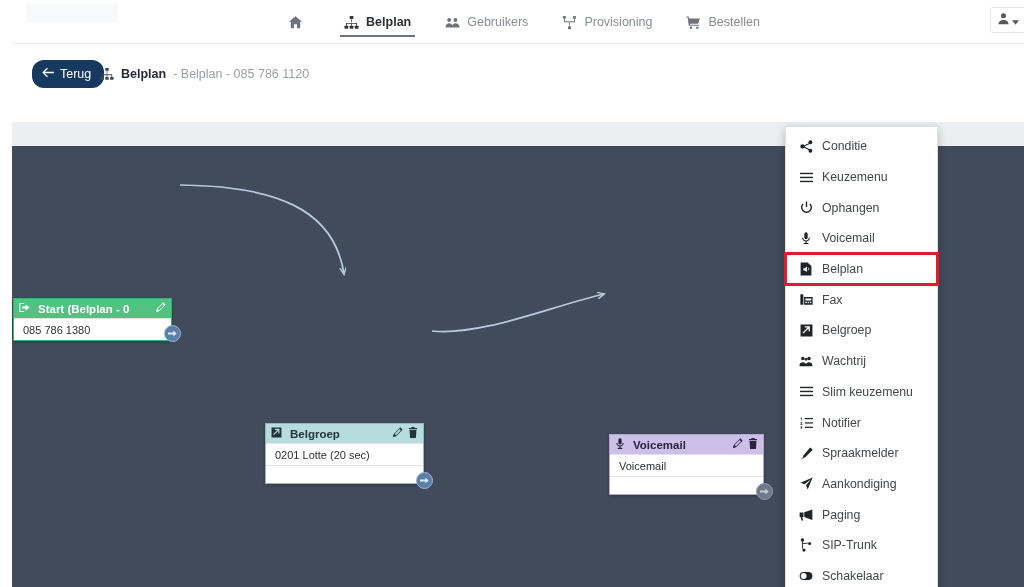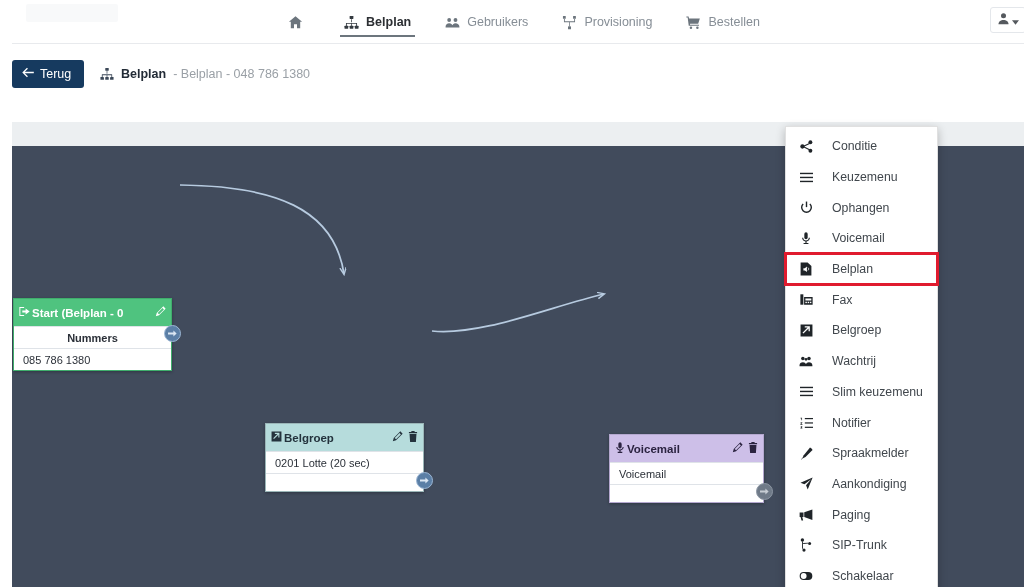--- a/index.html
+++ b/index.html
@@ -52,23 +52,23 @@
     background:#fff; display:flex; align-items:center; justify-content:center;
     gap:2px; cursor:pointer; color:#55595e;
   }
 
   
   .toolbar {
     position:absolute; left:0; top:45px; width:1024px; height:77px;
     background:#ffffff; display:flex; align-items:center;
   }
   .btn-terug {
-    position:absolute; left:0; top:15px;
+    position:absolute; left:20px; top:15px;
     height:28px; padding:0 13px 0 10px;
-    background:#163a5f; color:#fff; border:none; border-radius:3px;
+    background:#163a5f; color:#fff; border:none; border-radius:12px;
     font-size:12.5px; display:flex; align-items:center; gap:6px;
     cursor:pointer; font-family:inherit;
   }
   .crumb {
     position:absolute; left:88px; top:22px;
     display:flex; align-items:center; gap:7px;
     font-size:12.5px; color:#9aa0a6;
   }
   .crumb-strong { color:#222b36; font-weight:bold; }
   .crumb-icon { color:#3c4858; display:inline-flex; }
@@ -106,22 +106,22 @@
   .canvas {
     position:absolute; left:0; top:146px; width:1024px; height:441px;
     background:#414b5c; overflow:hidden;
   }
   .canvas-svg { position:absolute; left:0; top:0; width:1024px; height:441px; }
 
   
   .node { position:absolute; background:#fff; border:1px solid #b9c2cc;
           box-shadow:0 1px 3px rgba(0,0,0,.28); }
   .node-head {
-    display:flex; align-items:center; gap:2px;
-    height:27px; padding:0 5px; font-size:11.5px; font-weight:bold;justify-content:flex-end;
+    display:flex; align-items:center; gap:8px;
+    height:19px; padding:0 5px; font-size:11.5px; font-weight:bold;justify-content:flex-end;
   }
   .node-head .nh-title { flex:1; white-space:nowrap; overflow:hidden; }
   .node-head .nh-act { display:flex; gap:5px; align-items:center; }
   .node-row {
     height:22px; display:flex; align-items:center; justify-content:center;
     font-size:11px; color:#2b3038; border-top:1px solid #dfe3e8;
   }
   .node-row.bold { font-weight:bold; }
   .node-row.left { justify-content:flex-start; padding-left:9px; }
   .node-row.empty { height:18px; }
@@ -146,21 +146,21 @@
 
   
   .dropdown {
     position:absolute; left:773px; top:126px; width:153px;
     background:#ffffff;
     border:1px solid #e0e0e0;
     box-shadow:0 3px 9px rgba(0,0,0,.24);
     padding:4px 0 0 0; z-index:40;
   }
   .dd-item {
-    display:flex; align-items:center; gap:19px;
+    display:flex; align-items:center; gap:9px;
     height:30.7px; padding:0 0 0 13px;
     font-size:12.3px; color:#41474d; cursor:pointer; white-space:nowrap;
   }
   .dd-ico { width:14px; display:inline-flex; align-items:center; justify-content:center;
             color:#1f2428; flex:0 0 14px; }
   .dd-item.highlighted {
     outline:3px solid #e01b2e; outline-offset:-1px;
     position:relative; z-index:3; background:#fff;
   }
 </style>
@@ -261,21 +261,21 @@
       <span class="crumb-icon">
         <svg width="14" height="14" viewBox="0 0 16 16" fill="currentColor">
           <rect x="6" y="1" width="4" height="3.2" rx="0.5"></rect>
           <rect x="0.5" y="11.5" width="4" height="3.2" rx="0.5"></rect>
           <rect x="6" y="11.5" width="4" height="3.2" rx="0.5"></rect>
           <rect x="11.5" y="11.5" width="4" height="3.2" rx="0.5"></rect>
           <path d="M7.6 4.4h0.8v3.3h-0.8zM2.2 8.4h11.6v0.9H2.2zM2.1 8.6h0.9v3h-0.9zM7.6 8.6h0.8v3h-0.8zM13 8.6h0.9v3H13z"></path>
         </svg>
       </span>
       <span class="crumb-strong">Belplan</span>
-      <span>- Belplan - 048 786 1380</span>
+      <span>- Belplan - 085 786 1120</span>
     </div>
 
     <div class="bg-label">Belplan achtergrond</div>
 
     <div class="swatches">
       <div class="swatch" id="sw0" style="background: rgb(61, 74, 85);"></div>
       <div class="swatch sel" id="sw1" style="background: rgb(51, 61, 75); box-shadow: rgb(138, 184, 59) 0px 0px 0px 3px;"></div>
       <div class="swatch" id="sw2" style="background: rgb(189, 189, 189);"></div>
       <div class="swatch" id="sw3" style="background: rgb(240, 240, 240);"></div>
     </div>
@@ -331,21 +331,20 @@
         </span>
         <span class="nh-title">Start (Belplan - 0</span>
         <span class="nh-act">
           <span>
             <svg width="11" height="11" viewBox="0 0 12 12" fill="currentColor">
               <path d="M9.1 0.4 11.6 2.9 4.4 10.1 0.9 11.1 1.9 7.6zM8.2 2.3 2.9 7.6l1.5 1.5 5.3-5.3z" fill-rule="evenodd"></path>
             </svg>
           </span>
         </span>
       </div>
-      <div class="node-row bold">Nummers</div>
       <div class="node-row left">085 786 1380</div>
       <div class="port" style="left:150px; top:26px;">
         <svg width="9" height="9" viewBox="0 0 10 10" fill="currentColor">
             <path d="M0 4h6V1.8L9.6 5 6 8.2V6H0z"></path>
           </svg>
       </div>
     </div>
 
     <div class="node" id="node-belgroep">
       <div class="node-head" style="background: rgb(182, 220, 220);">

